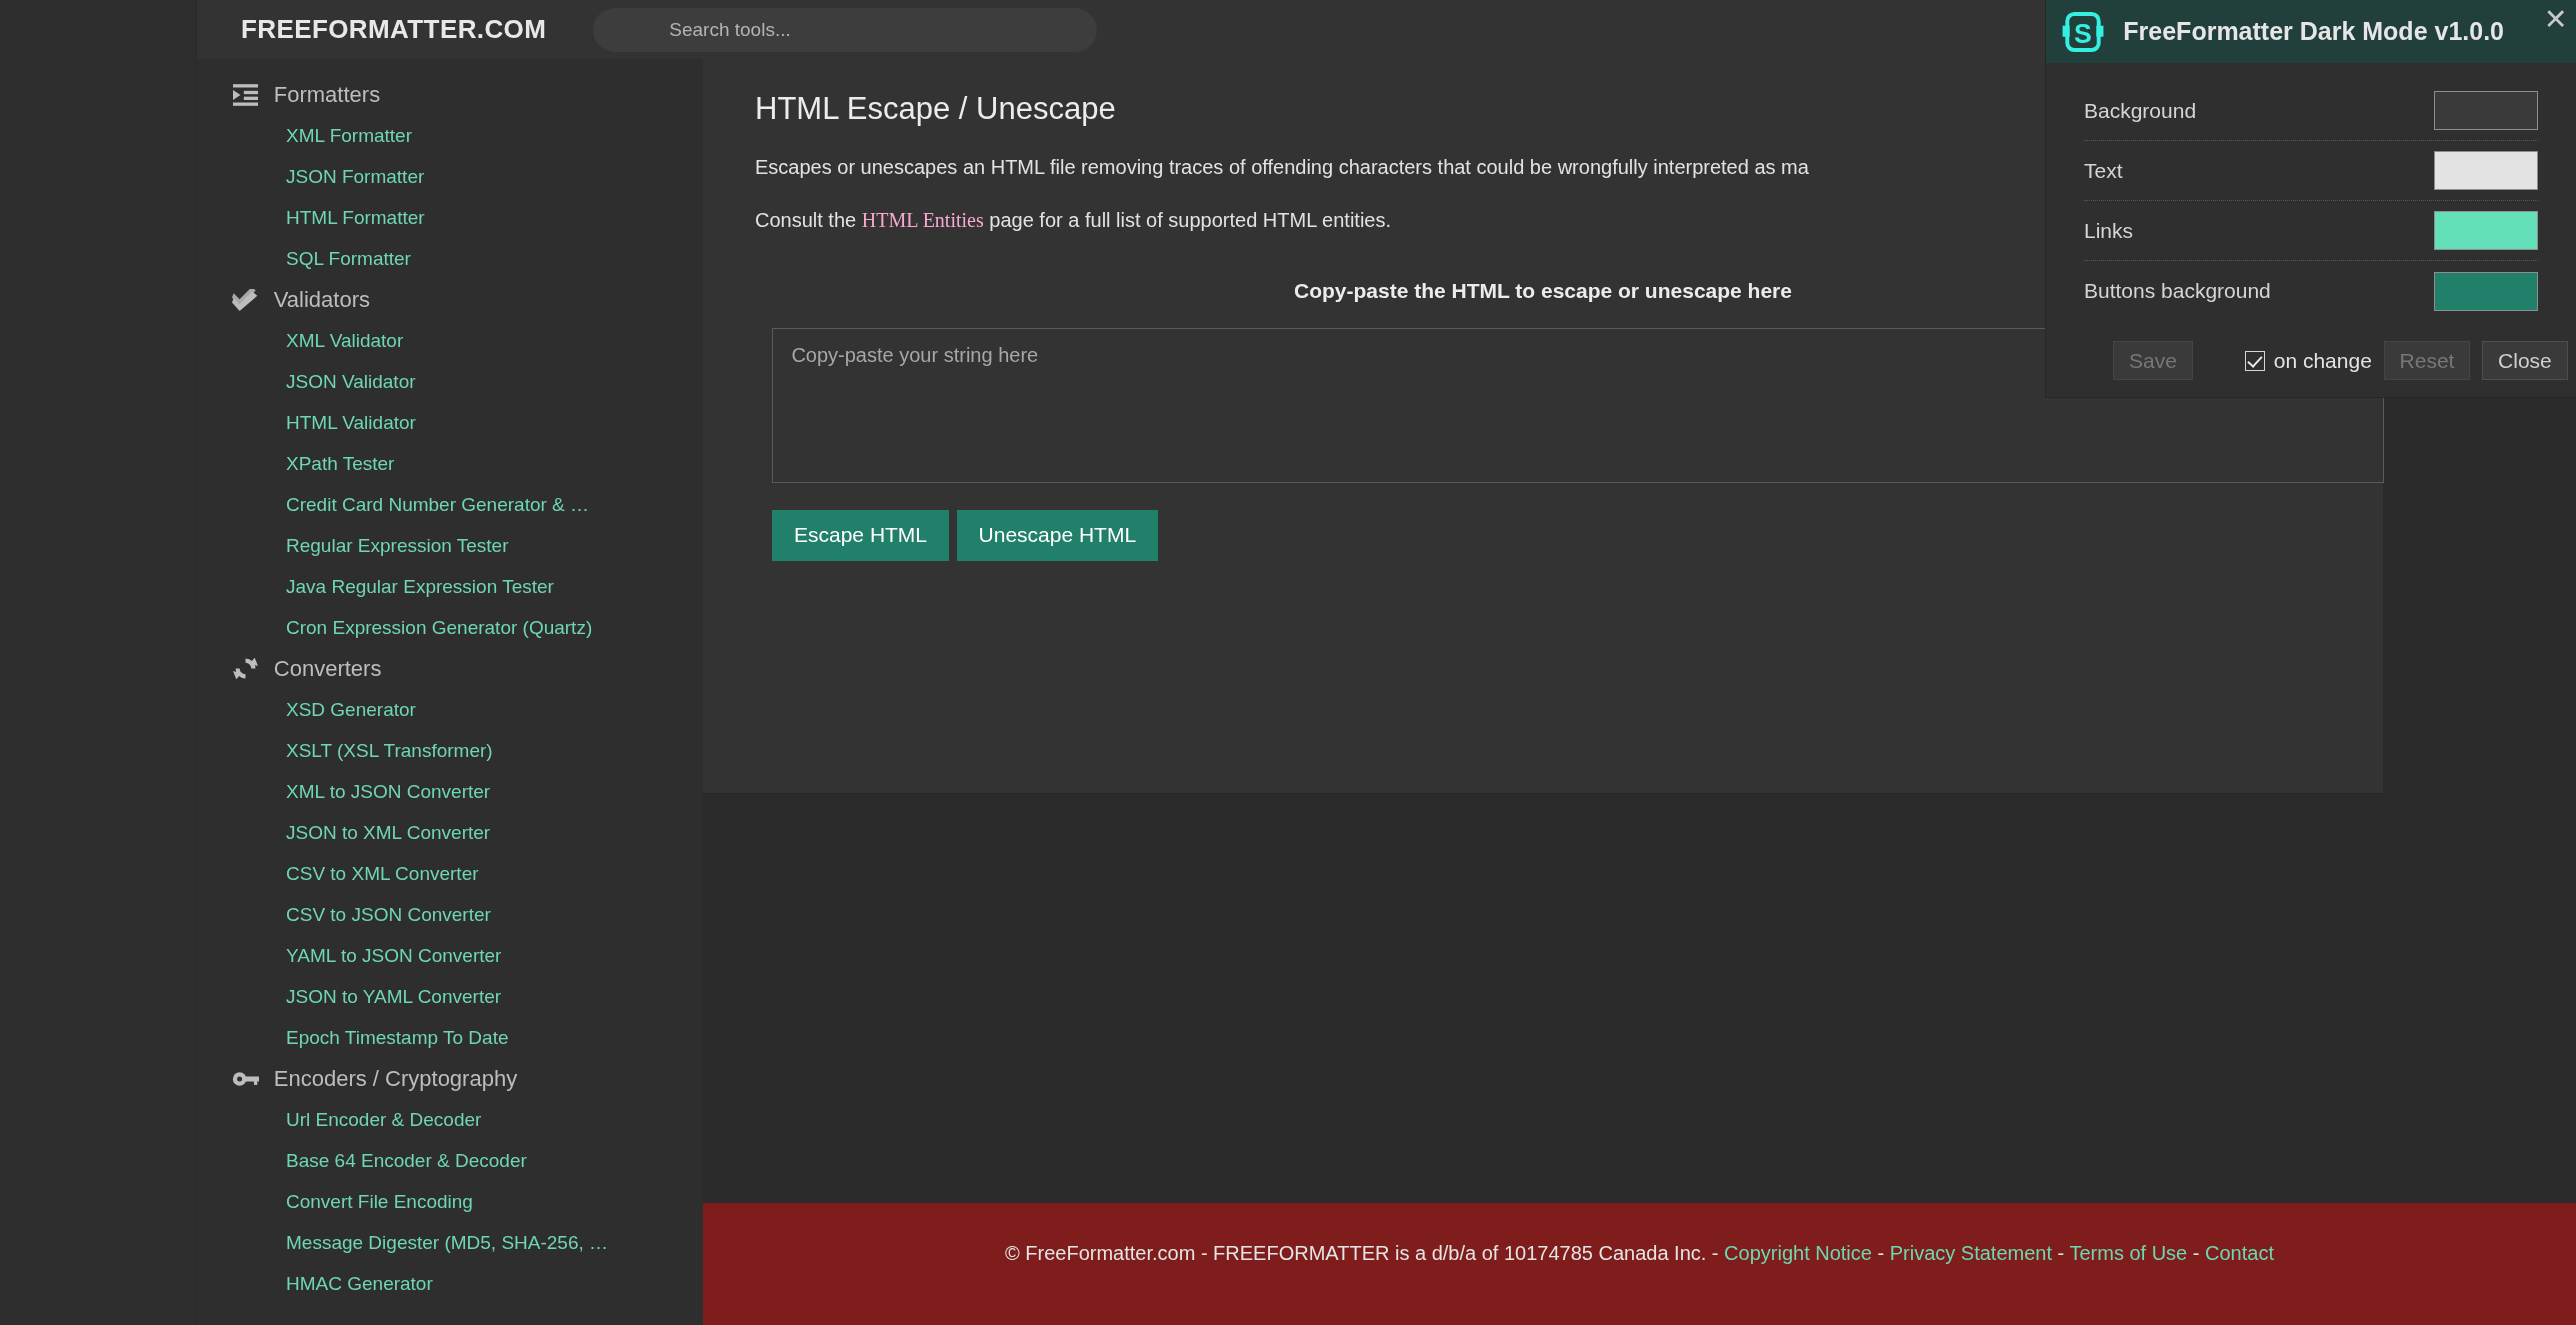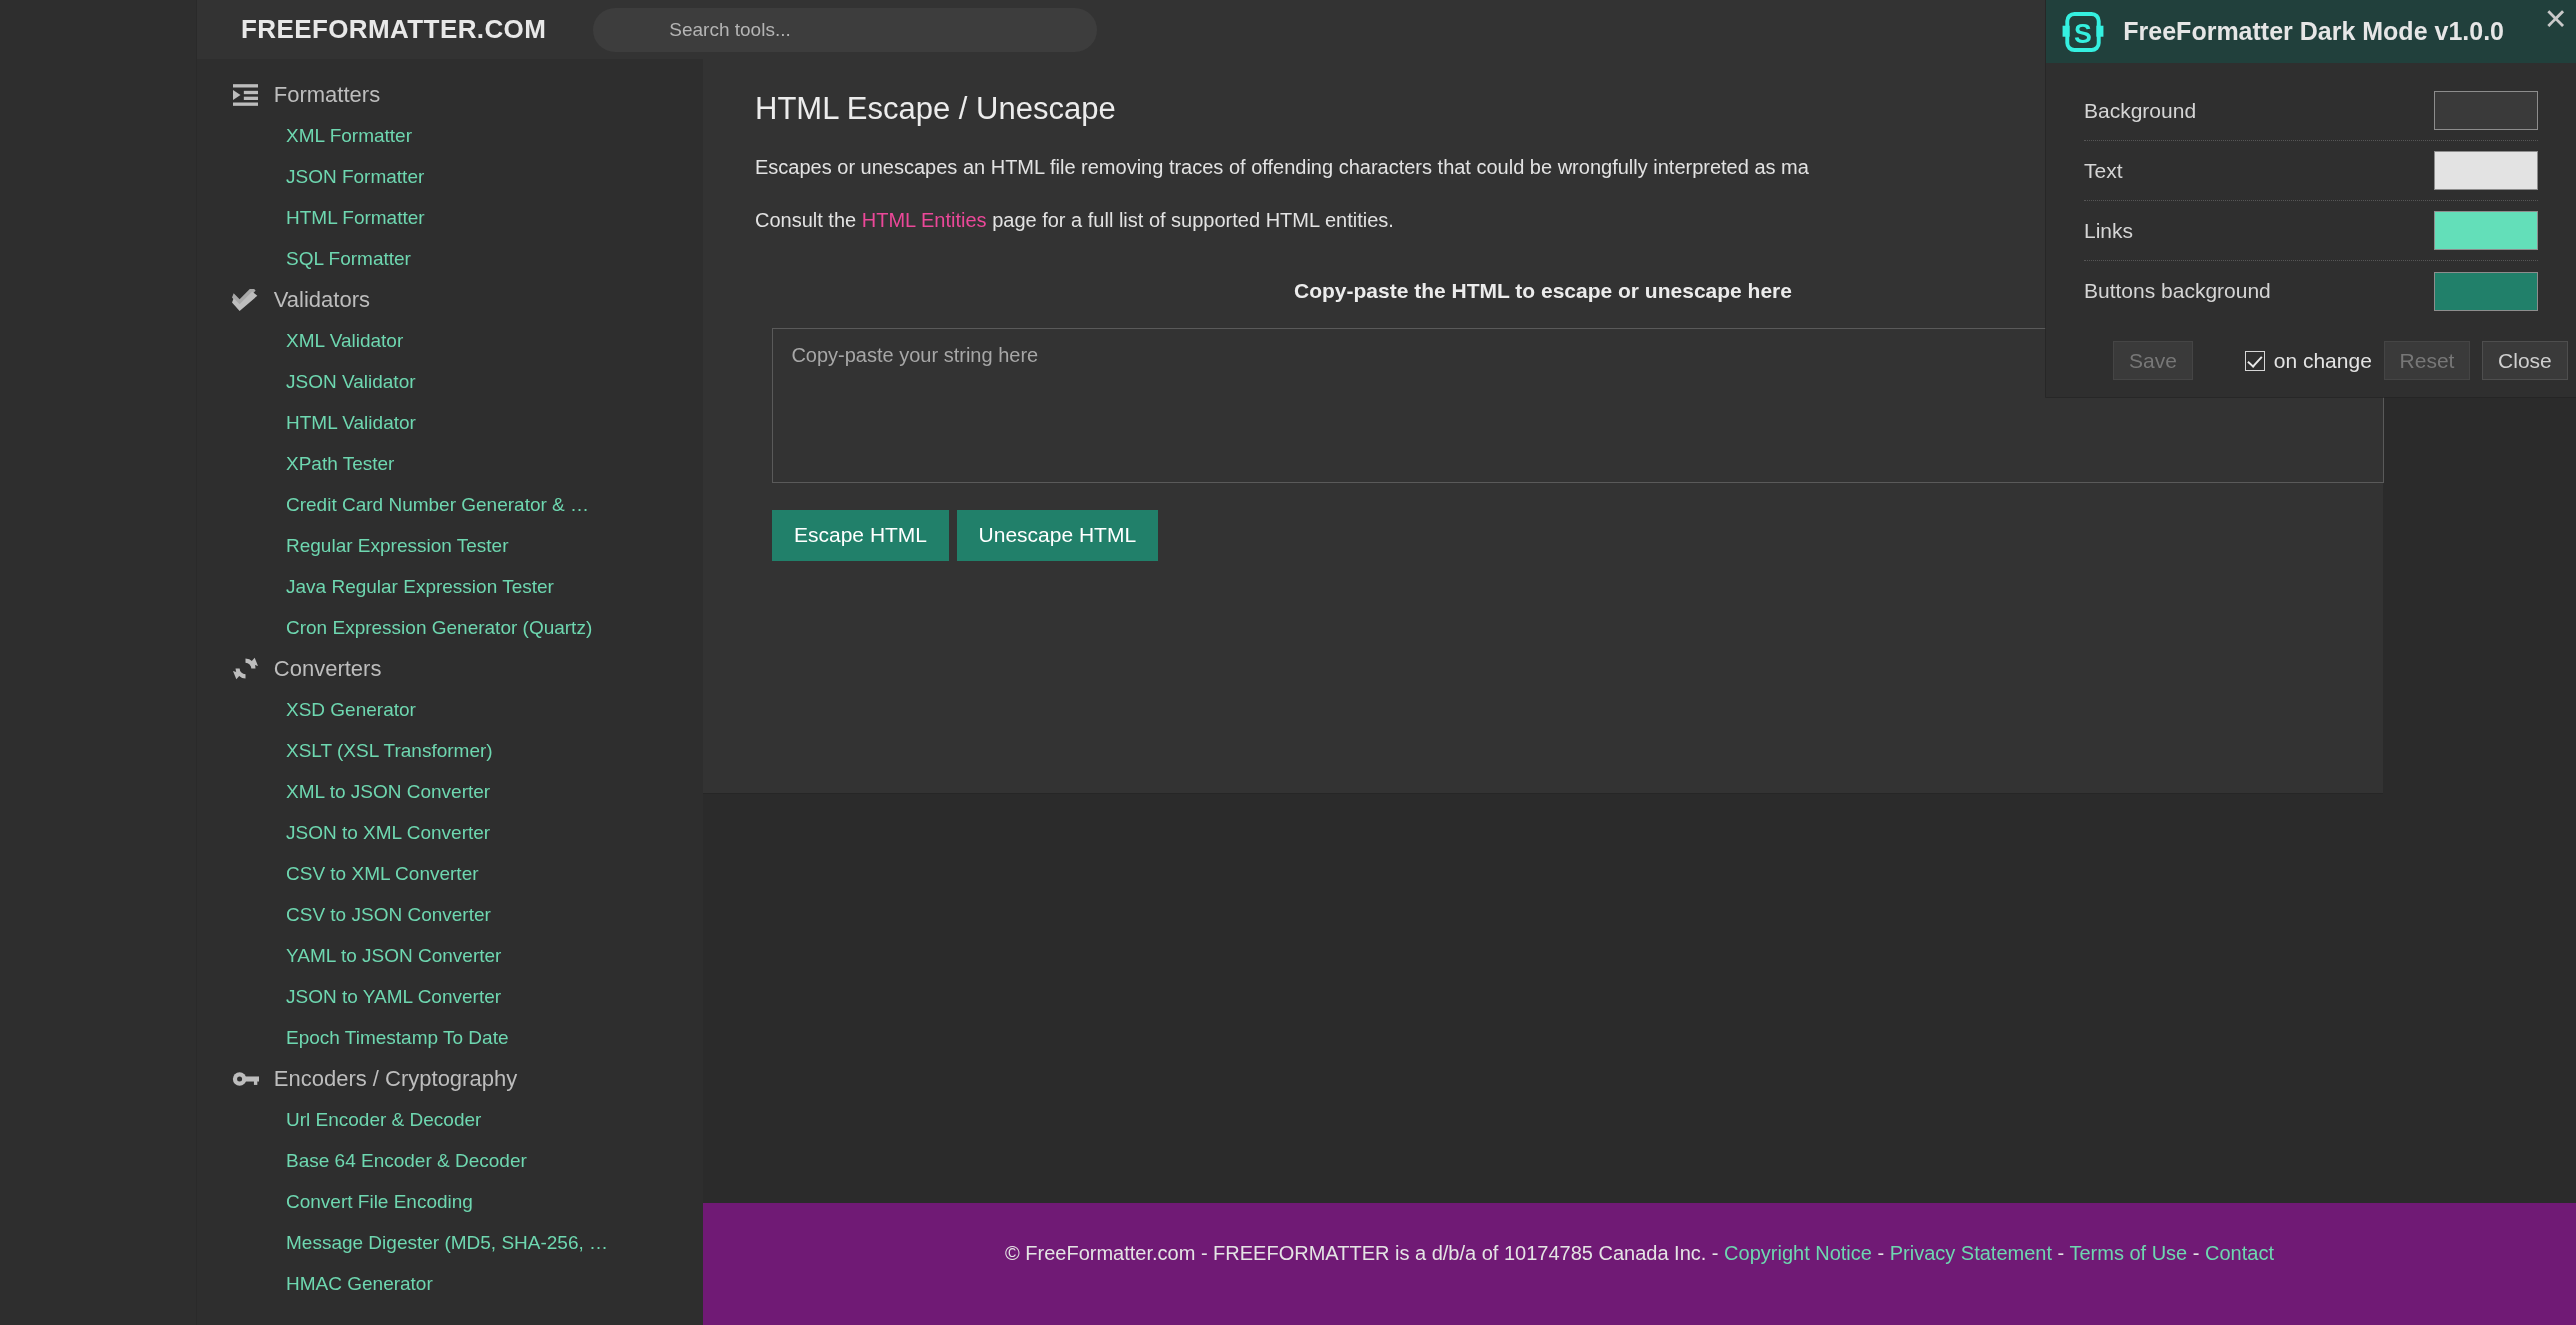--- a/index.html
+++ b/index.html
@@ -157,21 +157,21 @@
 
   .desc {
     color: #e2e2e2;
     font-size: 20px;
     padding: 0 52px;
     margin: 28.5px 0 0 0;
     white-space: nowrap;
     overflow: hidden;
   }
   .desc.second { margin-top: 30px; }
-  .desc a { color: #ec4899; text-decoration: none; }
+  .desc a { color: #f9a8d4; text-decoration: none; font-family: Liberation Serif, serif; }
 
   .field-label {
     color: #ececec;
     font-size: 21px;
     font-weight: 700;
     padding: 0 52px;
     margin: 47px 0 0 0;
     text-align: center;
   }
   .ta-wrap { padding: 8px 0 0 69px; margin-top: 17px; position: relative; }
@@ -200,21 +200,21 @@
     padding: 0 22px;
     height: 51px;
     cursor: pointer;
   }
 
   
   .footer {
     position: absolute;
     left: 703px; top: 1203px;
     width: 1873px; height: 122px;
-    background: #701a75;
+    background: #7f1d1d;
     display: flex;
     align-items: flex-start;
     justify-content: center;
     padding-top: 39px;
   }
   .footer-text { color: #e4e4e4; font-size: 20px; white-space: nowrap; }
   .footer-text a { color: #6ed7b0; text-decoration: none; }
 
   
   .dialog {

